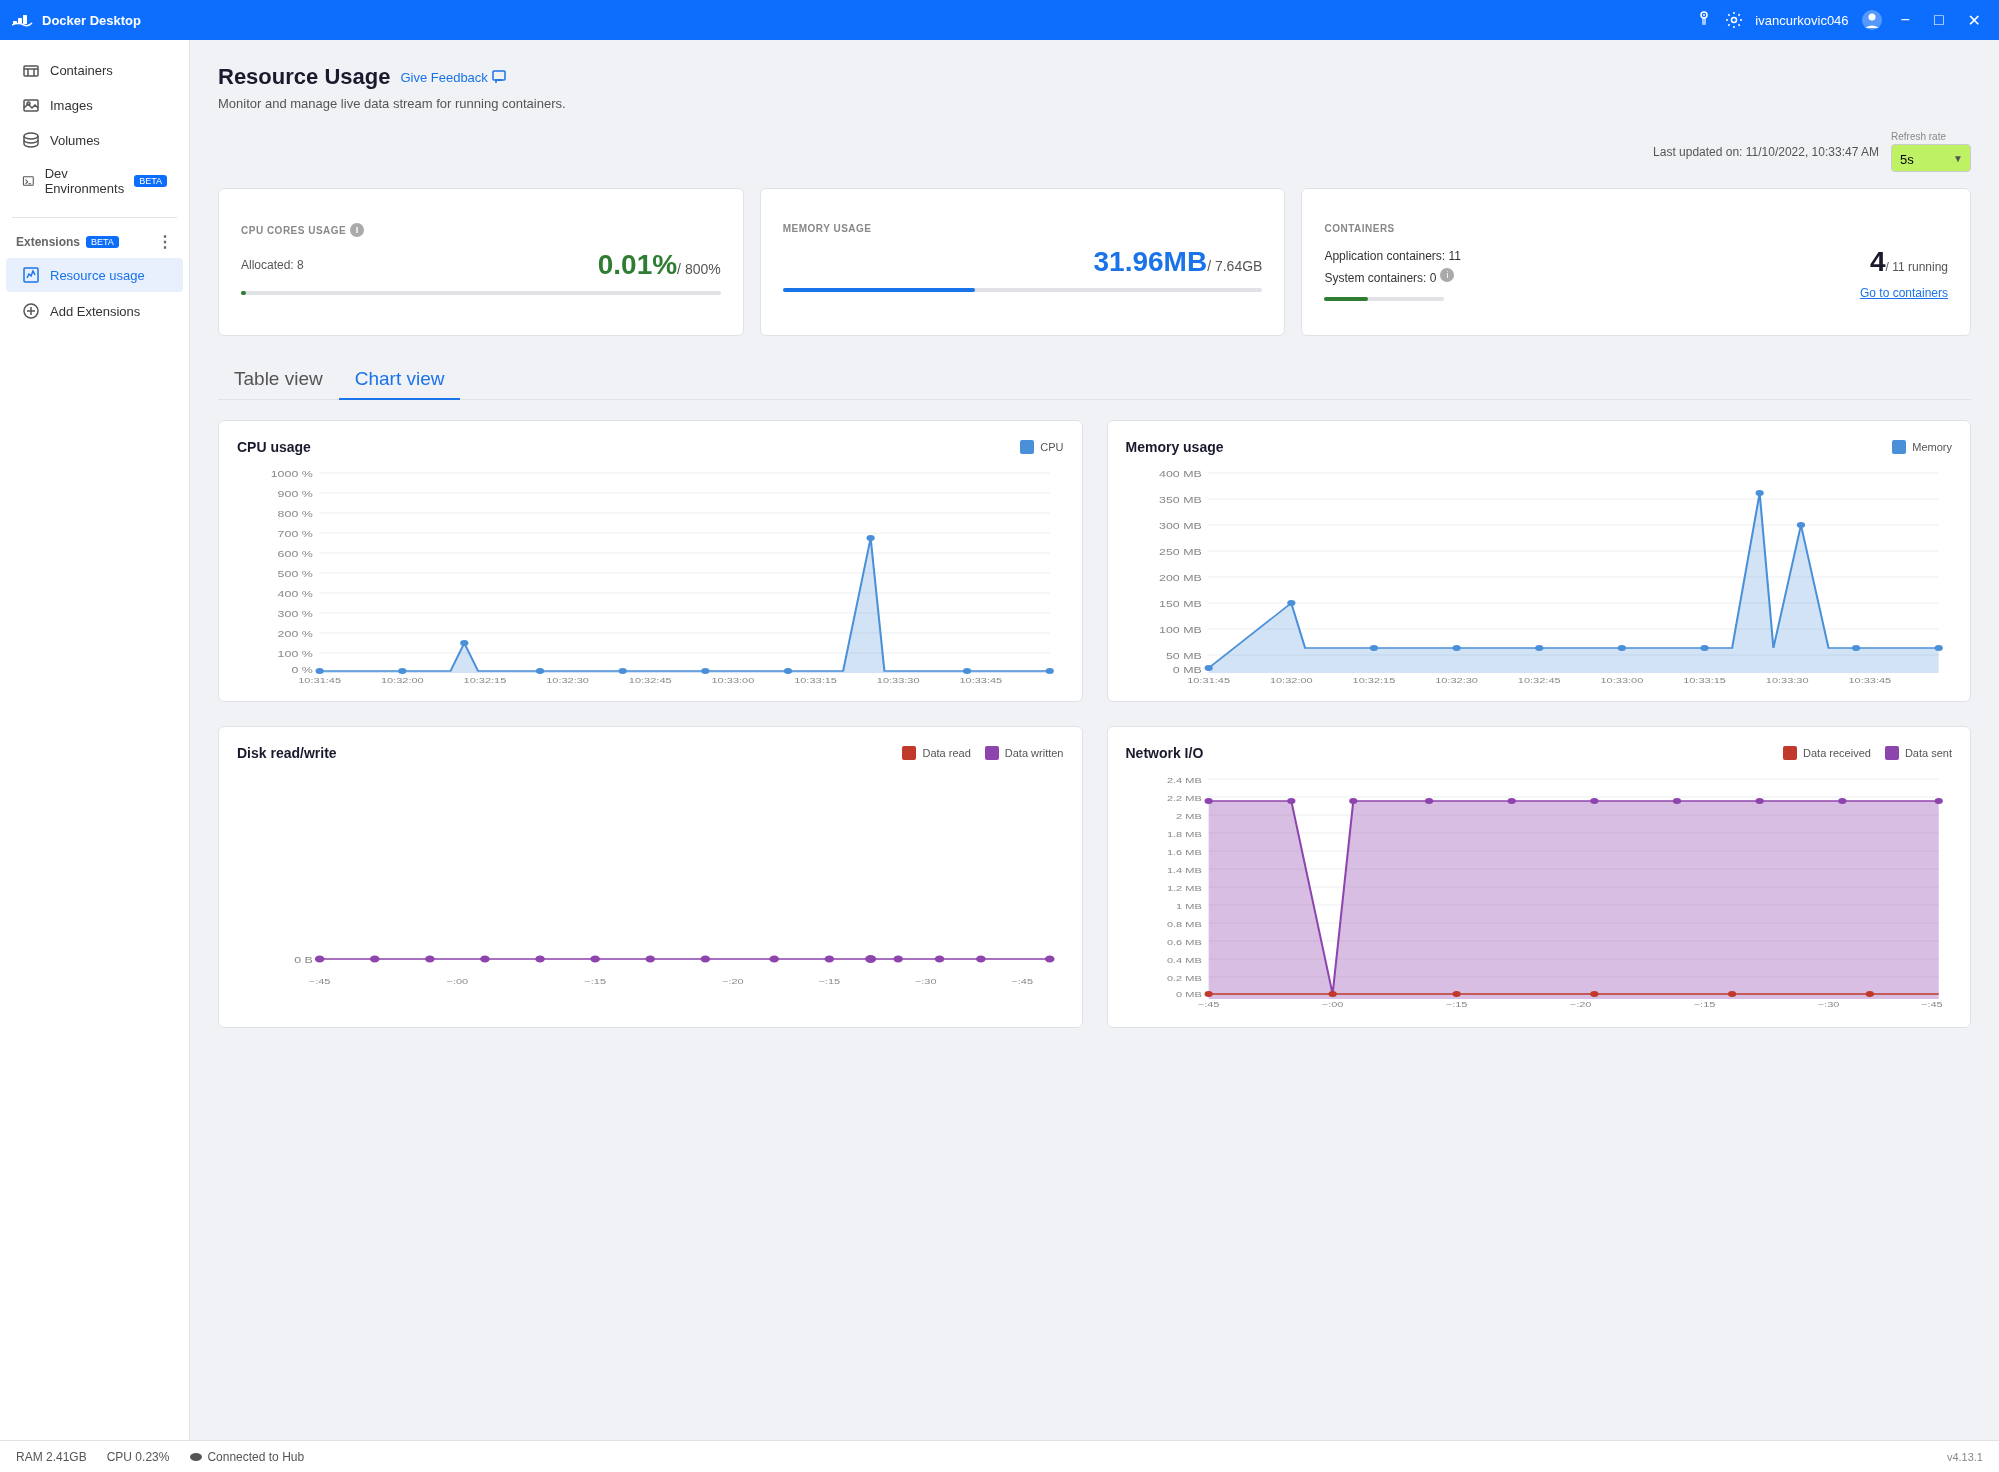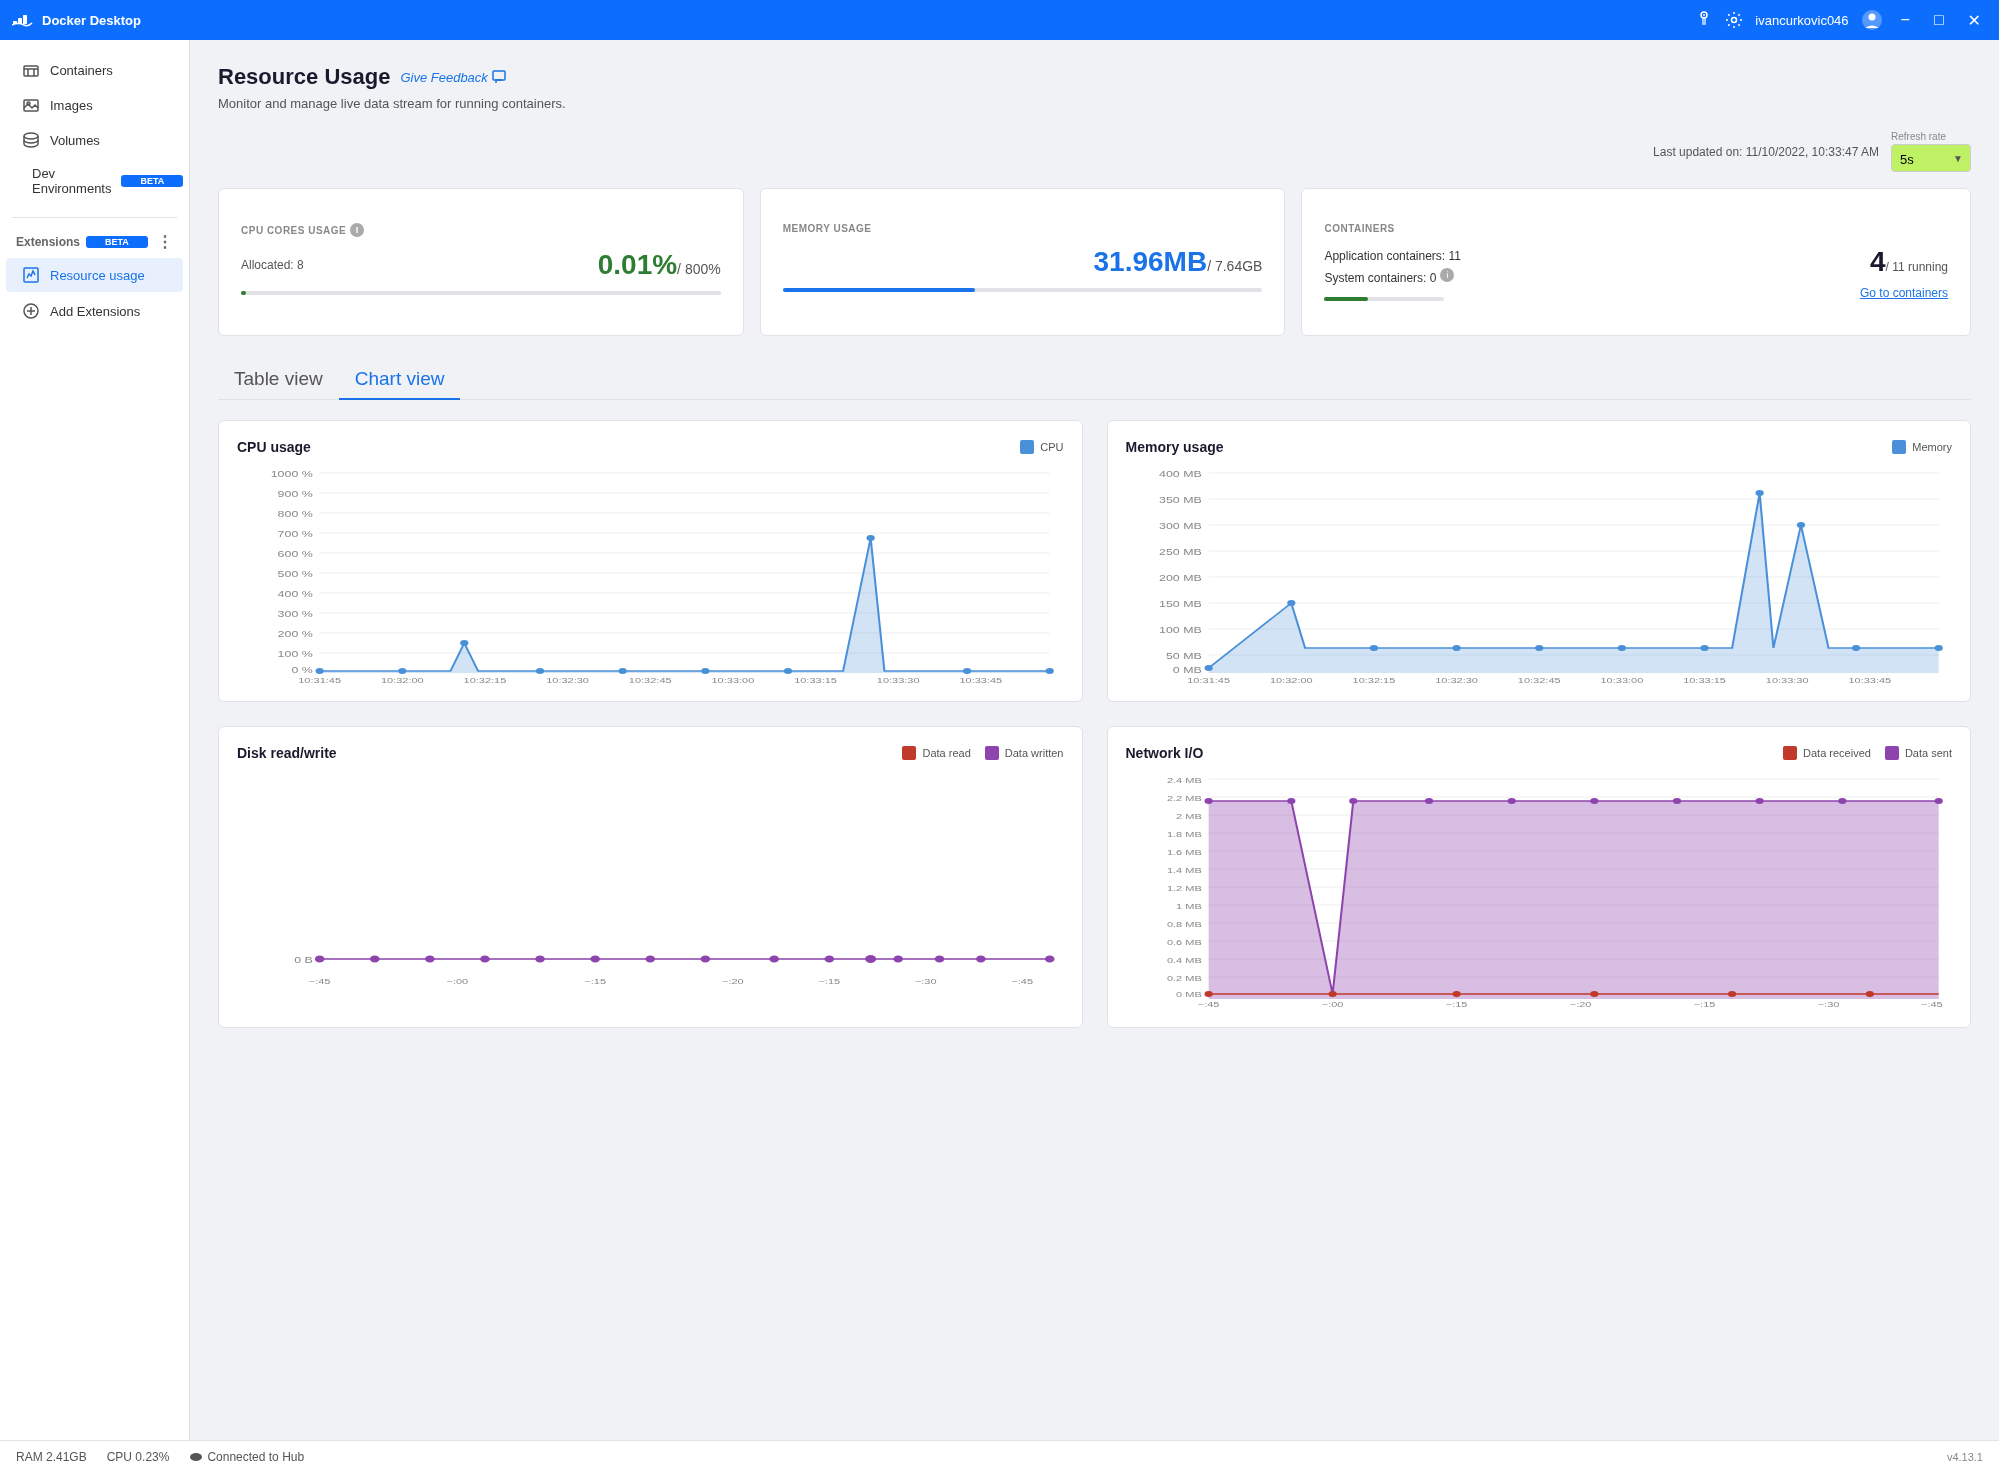--- a/index.html
+++ b/index.html
@@ -42,23 +42,23 @@
       font-size: 13px;
       color: #333;
       border-radius: 4px;
       margin: 1px 6px;
     }
     .sidebar-item.active { background: #e8f0fe; color: #1a73e8; }
     .badge {
       font-size: 9px;
       background: #0d6efd;
       color: white;
-      padding: 1px 19px;
+      padding: 1px 5px;
       border-radius: 3px;
-      font-weight: 700;
+      font-weight: 400;
     }
     .sidebar-divider { height: 1px; background: #e0e2e6; margin: 8px 12px; }
     .extensions-header {
       display: flex;
       align-items: center;
       justify-content: space-between;
       padding: 6px 16px;
       font-size: 12px;
       color: #666;
       font-weight: 600;
@@ -70,21 +70,21 @@
     .main-content {
       flex: 1;
       overflow-y: auto;
       padding: 24px 28px;
       background: #f0f2f5;
     }
 
     
     .page-header { display: flex; align-items: center; gap: 10px; margin-bottom: 6px; }
     .page-title { font-size: 22px; font-weight: 600; color: #1a1a2e; }
-    .give-feedback { display: flex; align-items: center; gap: 4px; color: #1a73e8; font-size: 13px; cursor: pointer; text-decoration: none; font-style: italic; }
+    .give-feedback { display: flex; align-items: center; gap: 4px; color: #1a73e8; font-size: 13px; cursor: pointer; text-decoration: none; }
     .page-subtitle { font-size: 13px; color: #555; margin-bottom: 20px; }
 
     
     .refresh-bar {
       display: flex;
       align-items: center;
       justify-content: flex-end;
       gap: 12px;
       margin-bottom: 16px;
     }

